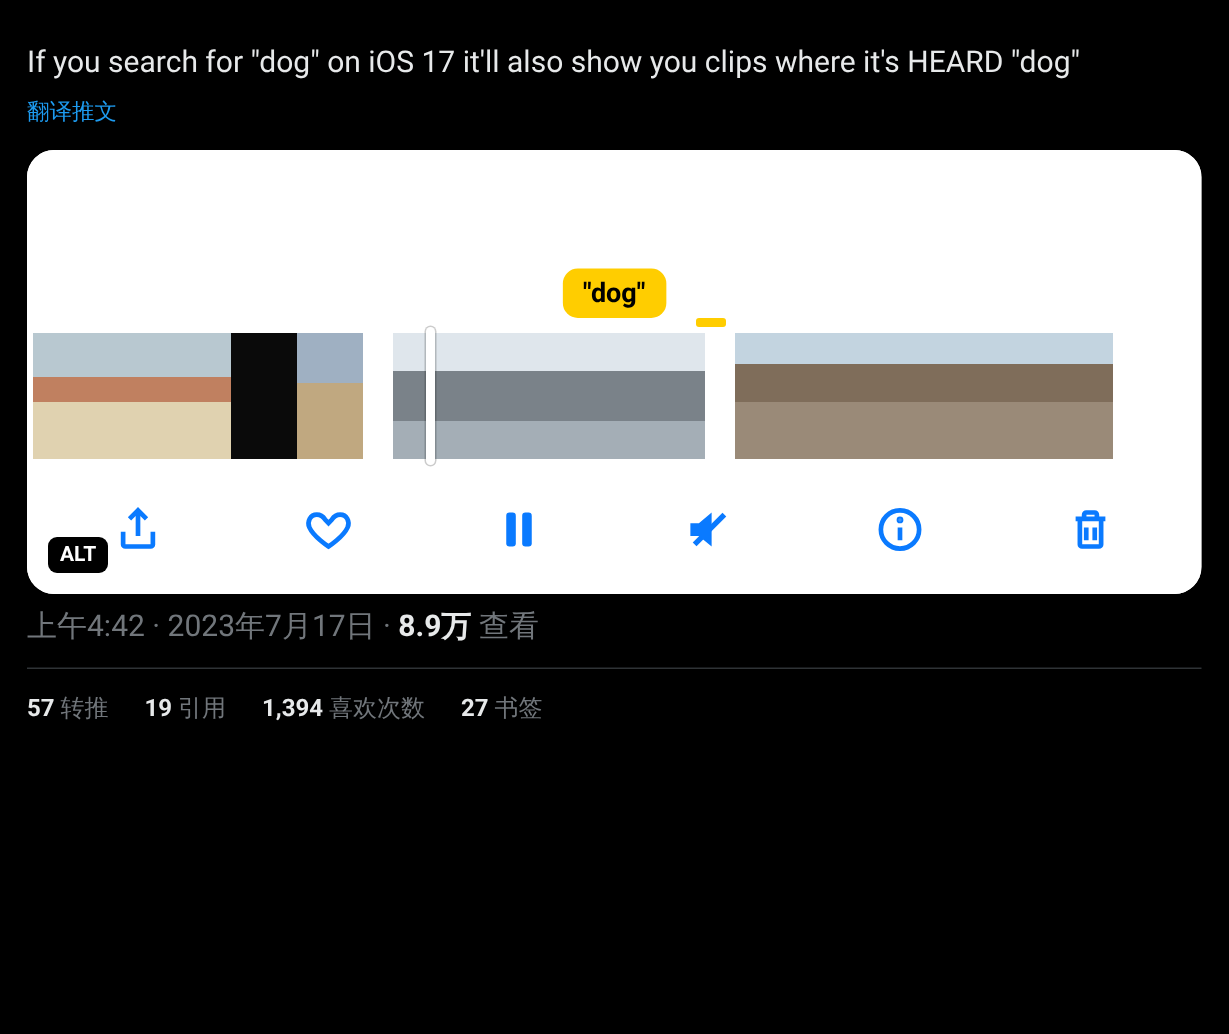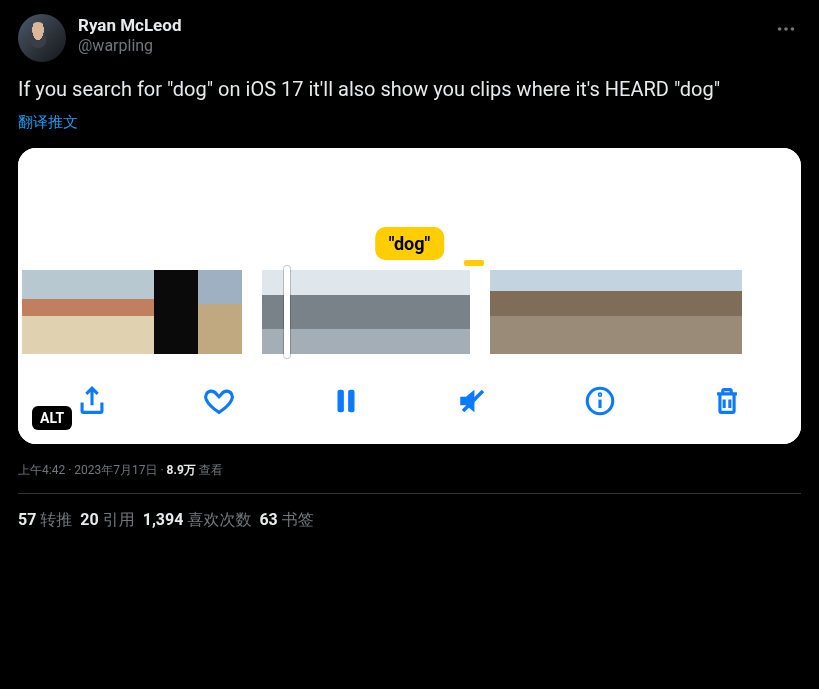--- a/index.html
+++ b/index.html
@@ -76,45 +76,31 @@
   .tool-btn { color:#0a7aff; cursor:pointer; width:42px; height:42px; display:flex; align-items:center; justify-content:center; }
   .tool-btn svg{ width:34px; height:34px; stroke:#0a7aff; fill:none; stroke-width:2.2; }
   .tool-btn.solid svg{ fill:#0a7aff; stroke:none; }
 
   .alt-badge {
     position:absolute; left:14px; bottom:14px;
     background:#000; color:#fff; font-weight:700; font-size:14px;
     padding:4px 8px; border-radius:6px;
   }
 
-  .meta { color:#71767b; font-size:12px; margin-top:18px; }
+  .meta { color:#71767b; font-size:20px; margin-top:8px; }
   .meta .bold { color:#e7e9ea; font-weight:700; }
   .divider { border-top:1px solid #2f3336; margin-top:14px; }
-  .stats { display:flex; gap:8px; padding:16px 0 0 0; font-size:16px; color:#71767b; }
+  .stats { display:flex; gap:24px; padding:16px 0 0 0; font-size:16px; color:#71767b; }
   .stats .num { color:#e7e9ea; font-weight:700; margin-right:4px; }
 </style>
 </head>
 <body>
 
 <div class="tweet">
 
-  <div class="header">
-    <div class="avatar"></div>
-    <div class="names">
-      <div class="display-name">Ryan McLeod</div>
-      <div class="handle">@warpling</div>
-    </div>
-    <div class="more-icon">
-      <svg viewBox="0 0 24 24">
-          <circle cx="5" cy="12" r="2" fill="#71767b"></circle>
-          <circle cx="12" cy="12" r="2" fill="#71767b"></circle>
-          <circle cx="19" cy="12" r="2" fill="#71767b"></circle>
-        </svg>
-    </div>
-  </div>
 
   <div class="body-text">If you search for "dog" on iOS 17 it'll also show you clips where it's HEARD "dog"</div>
   <a class="translate-link">翻译推文</a>
 
   <div class="media-card">
     <div class="media-top">
       <div class="tooltip">"dog"</div>
       <div class="tooltip-tick"></div>
     </div>
     <div class="filmstrip">
@@ -190,23 +176,23 @@
     <span>查看</span>
   </div>
 
   <div class="divider"></div>
 
   <div class="stats">
     <div>
       <span class="num">57</span><span>转推</span>
     </div>
     <div>
-      <span class="num">20</span><span>引用</span>
+      <span class="num">19</span><span>引用</span>
     </div>
     <div>
       <span class="num">1,394</span><span>喜欢次数</span>
     </div>
     <div>
-      <span class="num">63</span><span>书签</span>
+      <span class="num">27</span><span>书签</span>
     </div>
   </div>
 
 </div>
 
 </body></html>

